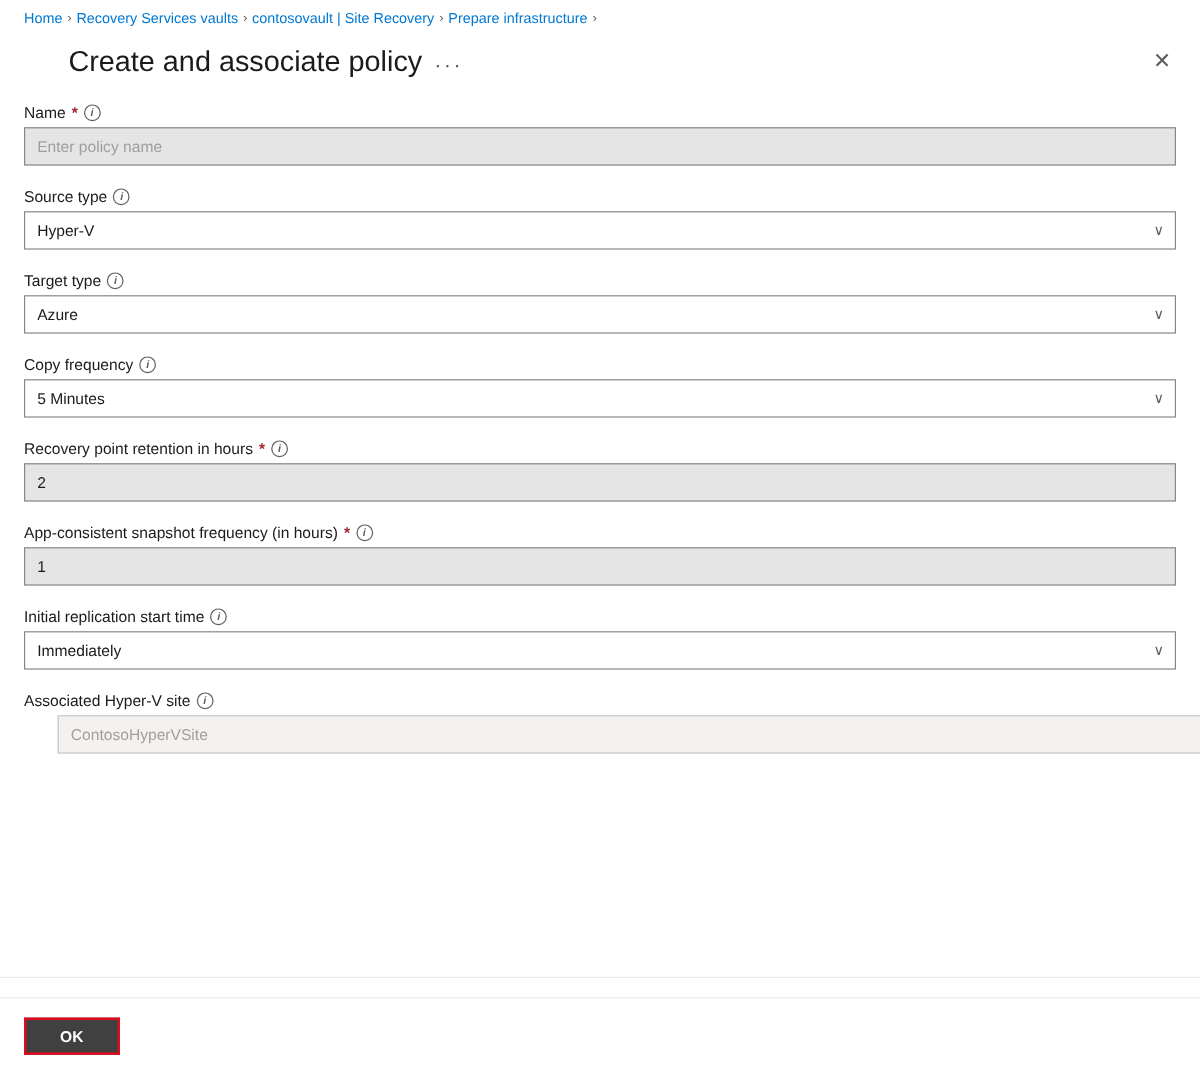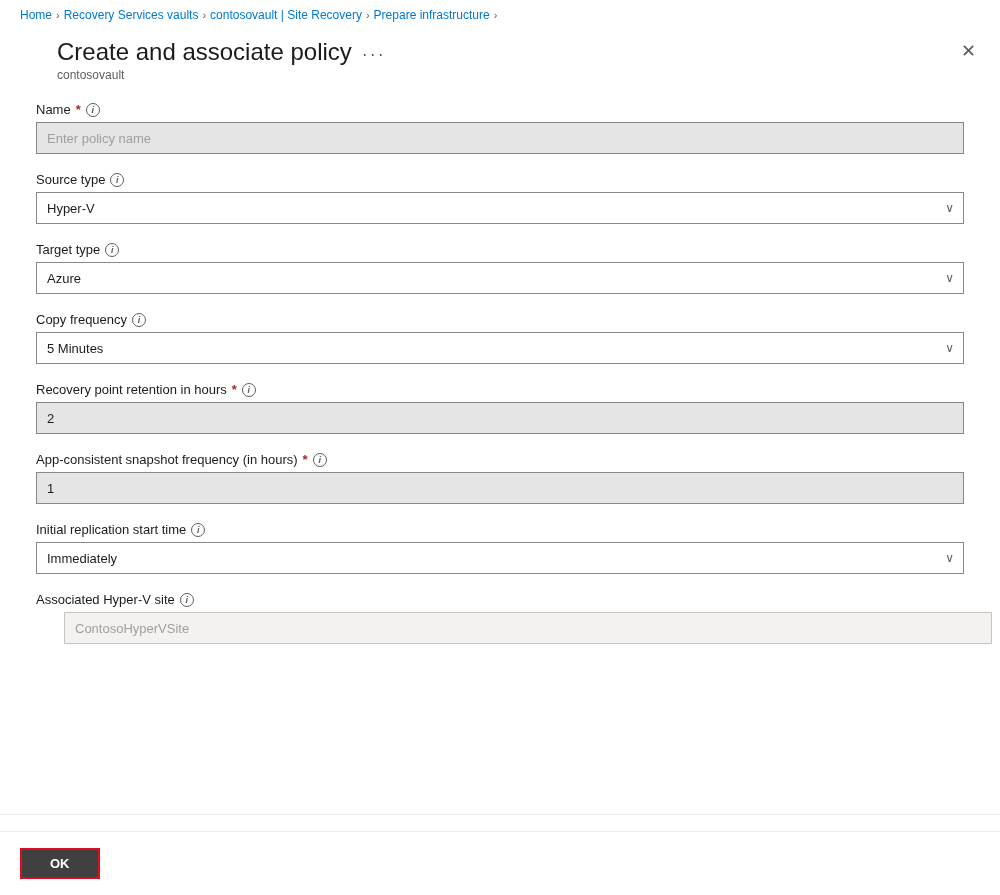--- a/index.html
+++ b/index.html
@@ -78,21 +78,21 @@
     .close-btn {
       background: none;
       border: none;
       font-size: 18px;
       cursor: pointer;
       color: #605e5c;
       padding: 4px;
       line-height: 1;
     }
     .form-body {
-      padding: 16px 36px;
+      padding: 16px 20px;
       flex: 1;
       overflow-y: auto;
     }
     .form-group {
       margin-bottom: 18px;
     }
     .form-label {
       display: flex;
       align-items: center;
       gap: 5px;
@@ -203,21 +203,20 @@
     <a>Prepare infrastructure</a>
     <span class="breadcrumb-sep">›</span>
   </nav>
 
   <div class="panel-header">
     <div class="panel-title-area">
       <div class="panel-title-row">
         <h1 class="panel-title">Create and associate policy</h1>
         <span class="panel-more">···</span>
       </div>
-      <span class="panel-subtitle">contosovault</span>
     </div>
     <button class="close-btn">✕</button>
   </div>
 
   <div class="form-body">
 
     <div class="form-group">
       <label class="form-label">
         <span>Name</span>
         <span class="required-star">*</span>

